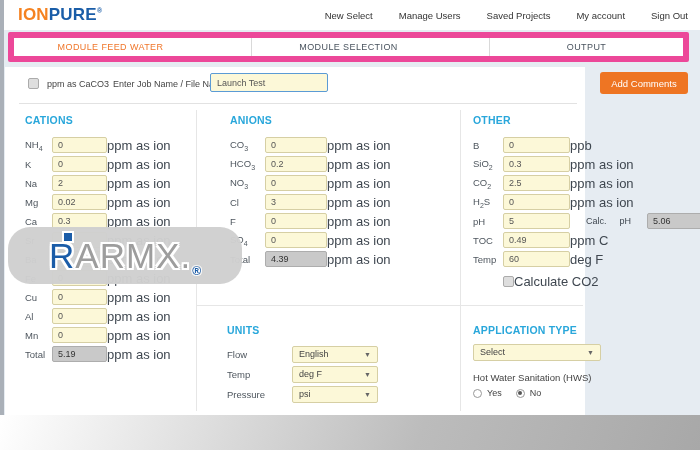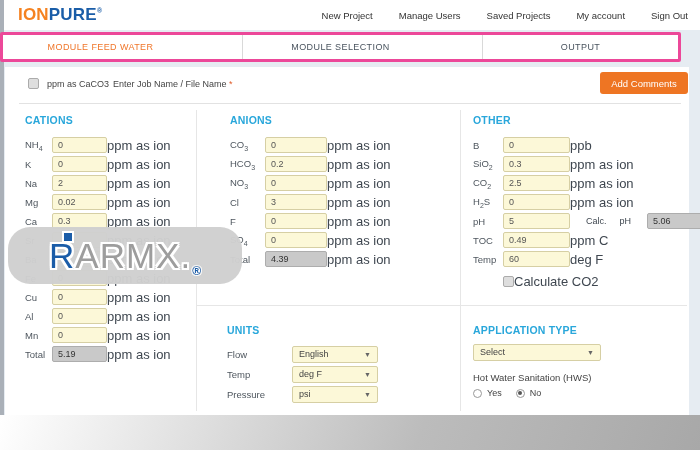--- a/index.html
+++ b/index.html
@@ -14,29 +14,29 @@
   
   .header{position:absolute;left:4px;top:0;width:696px;height:30px;background:#fff;}
   .logo{position:absolute;left:14px;top:5px;font-size:17px;font-weight:bold;letter-spacing:.2px;}
   .logo .p1{color:#F58220;} .logo .p2{color:#1A5DA8;}
   .logo sup{font-size:7px;color:#1A5DA8;vertical-align:super;}
   .nav{position:absolute;right:12px;top:0;height:30px;display:flex;align-items:center;gap:26px;
        font-size:9.5px;color:#333;}
   .nav span{cursor:pointer;}
 
   
-  .tabbar{position:absolute;left:0;top:32px;width:681px;height:30px;background:#fff;
-       display:flex;border-radius:2px;border:3px solid #ec4899;box-sizing:border-box;gap:44px;}
+  .tabbar{position:absolute;left:8px;top:32px;width:681px;height:30px;background:#fff;
+       display:flex;border-radius:2px;border:6px solid #ec4899;box-sizing:border-box;gap:44px;}
   .tab{flex:1;display:flex;align-items:center;justify-content:center;font-size:9px;
        color:#49535e;letter-spacing:.4px;border-left:1px solid #d9d9d9;cursor:pointer;}
   .tab:first-child{border-left:none;}
   .tab.active{color:#F0762A;}
 
   
-  .card{position:absolute;left:5px;top:67px;width:684px;height:348px;background:#fff;}
+  .card{position:absolute;left:5px;top:67px;width:580px;height:348px;background:#fff;}
   .hd1{position:absolute;left:14px;right:8px;top:36px;border-top:1px solid #e2e2e2;}
   .vd{position:absolute;top:43px;bottom:4px;width:1px;background:#e6e6e6;}
   .vd1{left:191px;} .vd2{left:455px;}
   .hd2{position:absolute;left:191px;right:2px;top:238px;border-top:1px solid #e6e6e6;}
 
   
   .cb{display:inline-block;width:11px;height:11px;background:#dedede;border:1px solid #ababab;
       border-radius:2px;box-sizing:border-box;}
   .tb-cb{position:absolute;left:23px;top:11px;}
   .tb-lbl{position:absolute;left:42px;top:12px;font-size:9px;color:#444;}
@@ -102,39 +102,40 @@
       text-shadow:-1px -1px 0 #fff,1px -1px 0 #fff,-1px 1px 0 #fff,1px 1px 0 #fff;}
 </style>
 </head>
 <body>
 
 <div class="lstrip"></div>
 
 <div class="header">
   <div class="logo"><span class="p1">ION</span><span class="p2">PURE</span><sup>®</sup></div>
   <div class="nav">
-    <span>New Project</span>
+    <span>New Select</span>
     <span>Manage Users</span>
     <span>Saved Projects</span>
     <span>My account</span>
     <span>Sign Out</span>
   </div>
 </div>
 
 <div class="tabbar">
   <div class="tab active">MODULE FEED WATER</div>
   <div class="tab">MODULE SELECTION</div>
   <div class="tab">OUTPUT</div>
 </div>
 
 <div class="card">
 
   <span class="cb tb-cb"></span>
   <span class="tb-lbl">ppm as CaCO3</span>
   <span class="job-lbl"><span>Enter Job Name / File Name</span> <span class="req">*</span></span>
+  <input class="job-input" value="Launch Test" style="">
   <button class="btn-orange">Add Comments</button>
   <div class="hd1"></div>
 
   <div class="vd vd1"></div>
   <div class="vd vd2"></div>
   <div class="hd2"></div>
 
   <div class="col col-cations">
     <div class="sec-title">CATIONS</div>
     <div class="row" style="top:25px">

